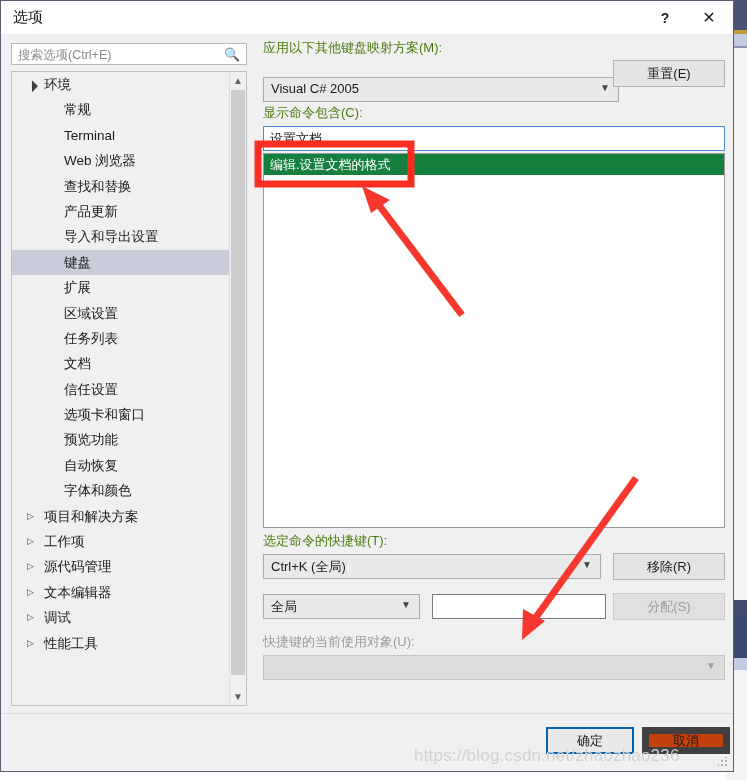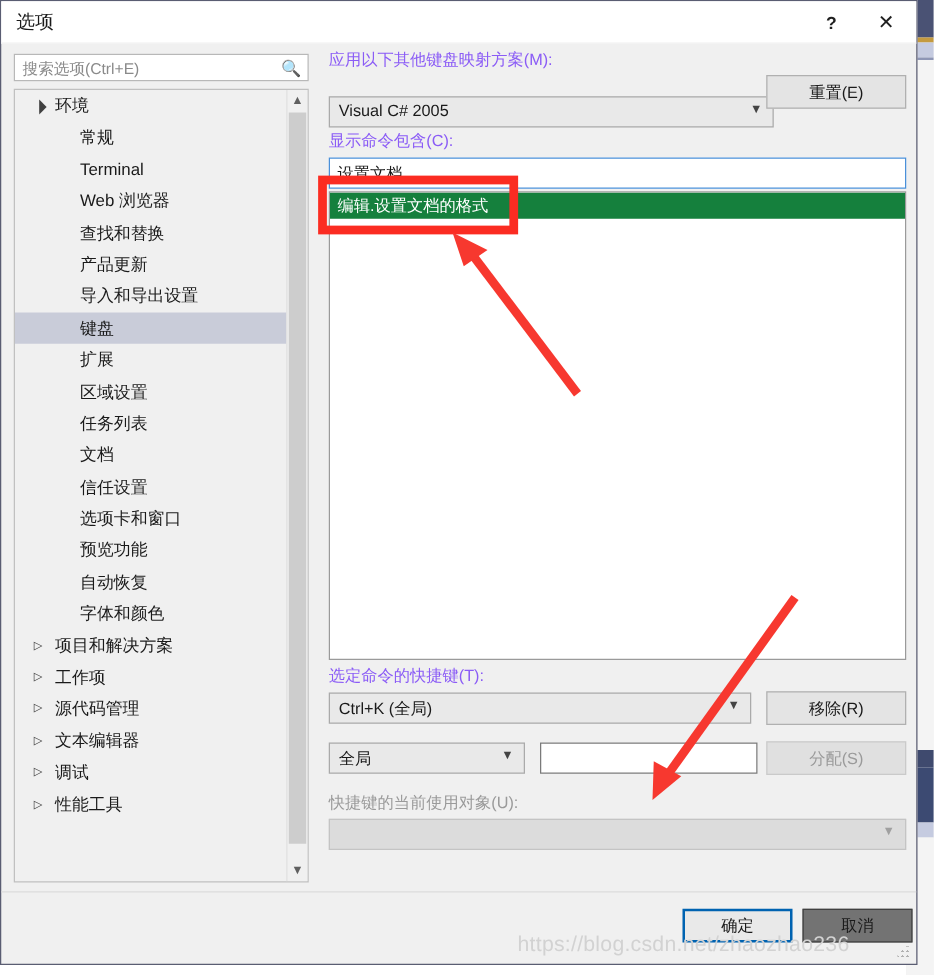--- a/index.html
+++ b/index.html
@@ -86,21 +86,21 @@
     position:absolute;left:0;width:16px;height:17px;
     text-align:center;font-size:10px;color:#606060;line-height:17px;
   }
   .tscroll .up{top:0;} .tscroll .dn{bottom:0;}
   .tthumb{
     position:absolute;left:1px;top:18px;width:14px;height:585px;background:#cdcdcd;
   }
 
   
   .pane{position:absolute;left:262px;top:38px;width:462px;}
-  .flabel{font-size:13px;color:#8b5cf6;margin-bottom:4px;display:block;}
+  .flabel{font-size:13px;color:#4d7c0f;margin-bottom:4px;display:block;}
   .row{position:relative;}
 
   .combo{
     position:relative;height:25px;background:#e9e9e9;
     border:1px solid #aaaaaa;box-sizing:border-box;
   }
   .combo .cv{position:absolute;left:7px;top:3px;font-size:13px;color:#1a1a1a;}
   .combo .chev{position:absolute;right:8px;top:4px;font-size:10px;color:#444;}
   .combo.disabled{background:#dcdcdc;border-color:#c4c4c4;}
   .combo.disabled .chev{color:#a0a0a0;}
@@ -127,21 +127,21 @@
   .cmditem{
     height:21px;line-height:21px;font-size:13px;padding-left:6px;
     color:#1a1a1a;white-space:nowrap;cursor:default;
   }
   .cmditem.sel{background:#15803d;color:#ffffff;}
 
   
   .footer-sep{position:absolute;left:0;top:712px;width:732px;height:1px;background:#dcdcdc;}
   .fbtn{
     position:absolute;top:726px;width:88px;height:27px;
-    background:#737373;border:1px solid #404040;box-sizing:border-box;
+    background:#c2410c;border:7px solid #404040;box-sizing:border-box;
     font-size:13px;color:#1a1a1a;
     display:flex;align-items:center;justify-content:center;cursor:default;
   }
   .fbtn.primary{border:2px solid #0063b1;background:#e9e9e9;}
   .grip{
     position:absolute;right:5px;bottom:4px;width:10px;height:10px;
     background:
       radial-gradient(circle 1px at 8px 8px,#b0b0b0 99%,transparent 0),
       radial-gradient(circle 1px at 4px 8px,#b0b0b0 99%,transparent 0),
       radial-gradient(circle 1px at 8px 4px,#b0b0b0 99%,transparent 0),

